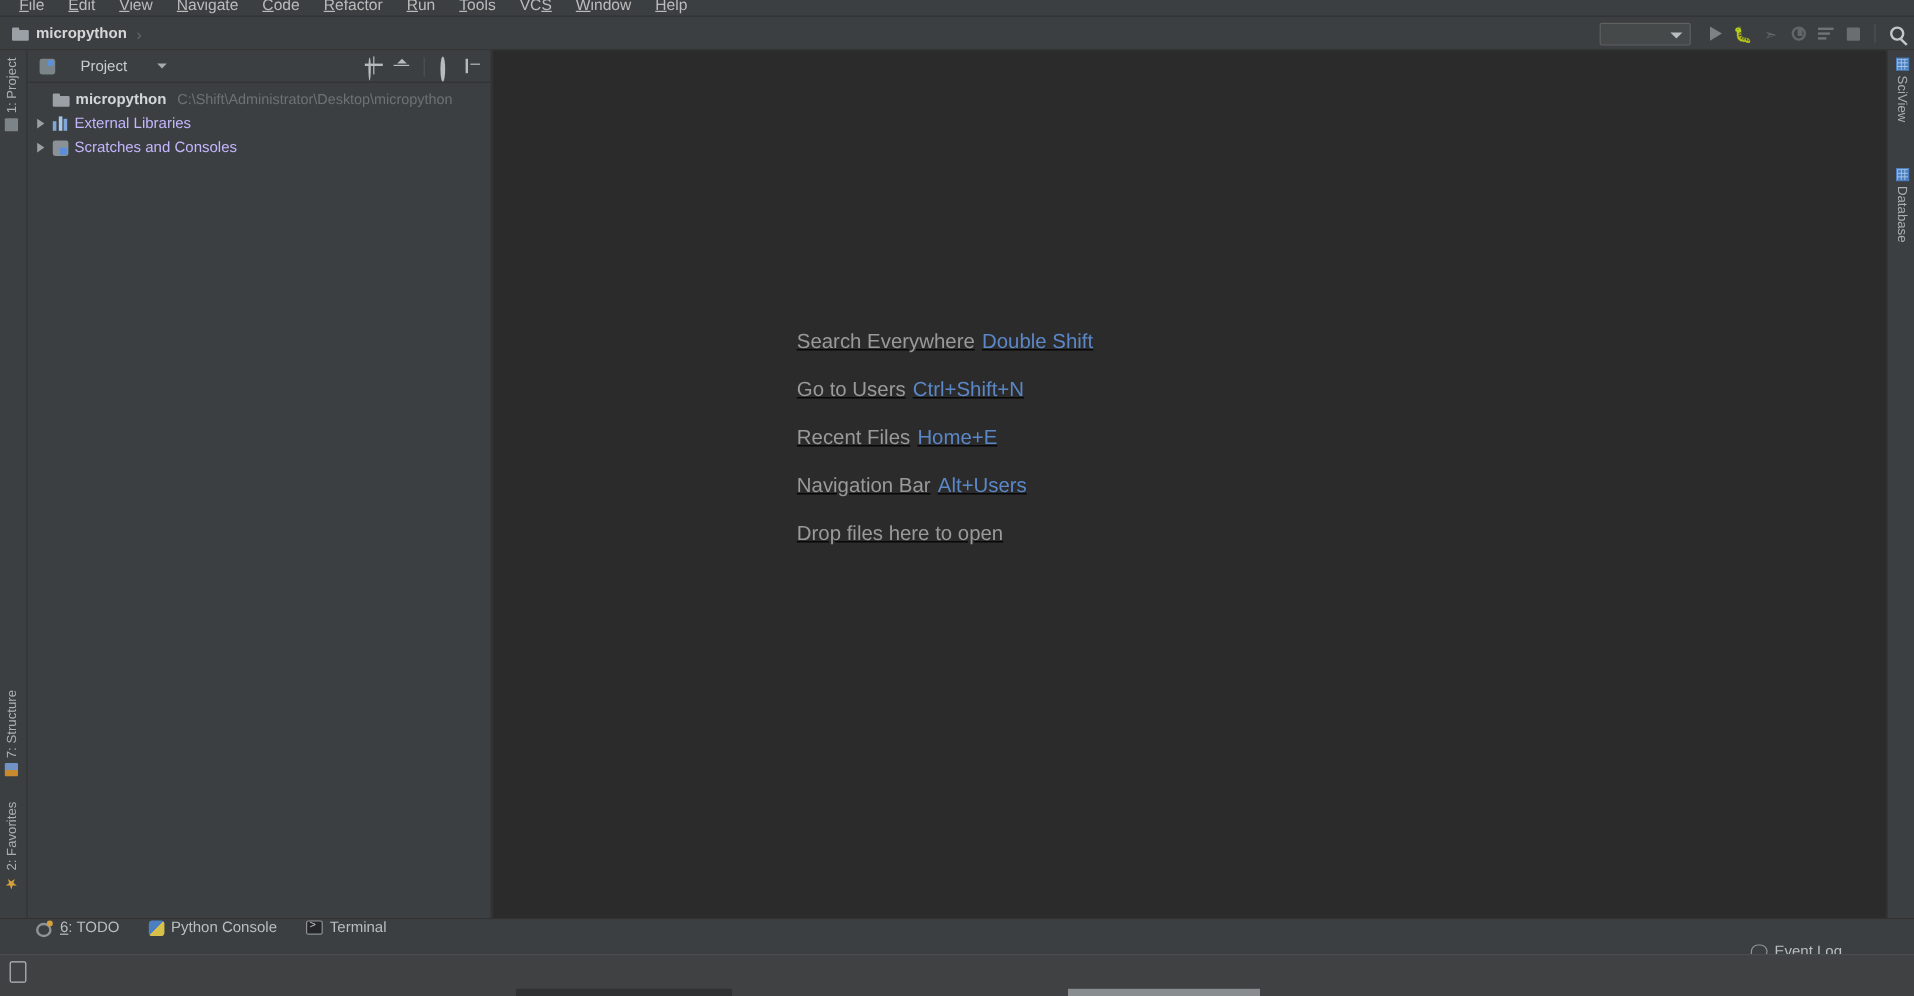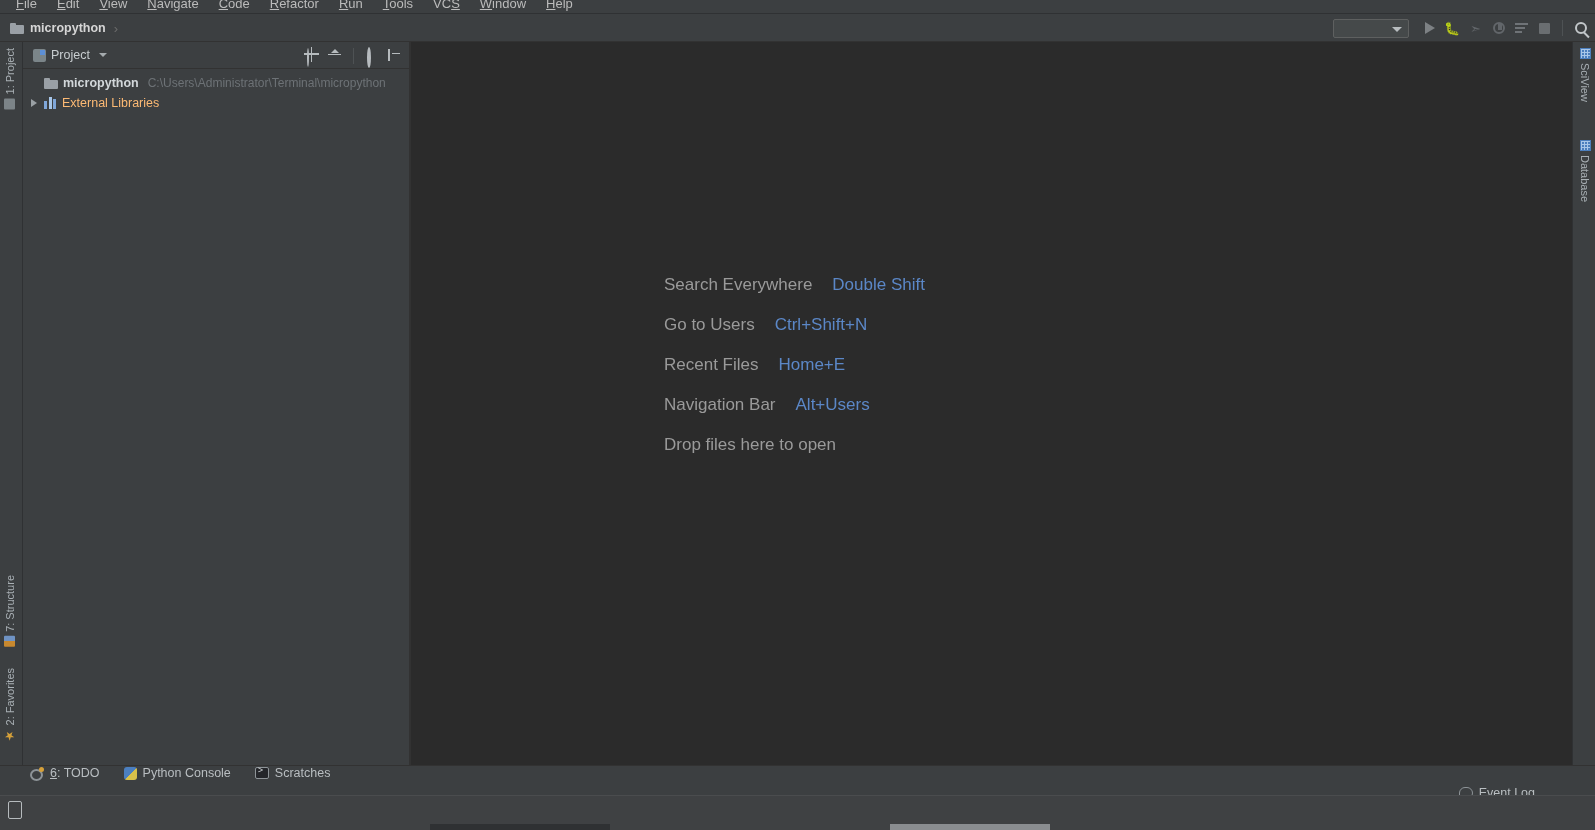--- a/index.html
+++ b/index.html
@@ -189,21 +189,21 @@
     position: absolute; left: 23px; top: 42px;
     width: 386px; height: 723px;
     background: #3c3f41;
   }
   #project-header {
     position: relative; height: 27px;
     border-bottom: 1px solid #323232;
     display: flex; align-items: center;
   }
   #project-title-group {
-    display: flex; align-items: center; gap: 5px; margin-left: 10px;
+    display: flex; align-items: center; gap: 21px; margin-left: 10px;
   }
   .ico-project-tab {
     width: 13px; height: 13px;
     background: #7b8589;
     border-radius: 2px;
     position: relative;
   }
   .ico-project-tab::after {
     content: ""; position: absolute; right: 1px; top: 1px;
     width: 5px; height: 5px; background: #5c8fd6;
@@ -274,21 +274,21 @@
   }
   .tree-arrow {
     width: 0; height: 0; flex: 0 0 auto;
     border-top: 4.5px solid transparent;
     border-bottom: 4.5px solid transparent;
     border-left: 6px solid #9aa0a4;
     margin-left: -14px; margin-right: 2px;
   }
   .tree-arrow.hidden { visibility: hidden; }
   .tree-label {
-    font-size: 12.5px; color: #fdba74;
+    font-size: 12.5px; color: #c4b5fd;
   }
   .tree-label.bold { font-weight: bold; color: #d2d7da; }
   .tree-path {
     font-size: 12px; color: #6d7276; margin-left: 4px;
   }
   .ico-libs {
     width: 13px; height: 12px; flex: 0 0 auto;
     display: flex; align-items: flex-end; gap: 1.5px;
   }
   .ico-libs i {
@@ -318,22 +318,23 @@
   #editor {
     position: absolute; left: 411px; top: 42px;
     width: 1161px; height: 723px;
     background: #2b2b2b;
   }
   #hints {
     position: absolute; left: 253px; top: 233px;
     display: flex; flex-direction: column; gap: 20px;
   }
   .hint-row {
-    display: flex; align-items: baseline; gap: 20px;
+    display: flex; align-items: baseline; gap: 6px;
     font-size: 17px;
+    text-decoration: underline;
   }
   .hint-action { color: #9a9a9a; }
   .hint-key { color: #5b87c7; }
 
   
   #statusbar {
     position: absolute; left: 0; top: 765px;
     width: 1595px; height: 30px;
     background: #3c3f41;
     border-top: 1px solid #323232;
@@ -520,31 +521,36 @@
         <span class="hdr-ico">
           <span class="ico-hide"></span>
         </span>
       </div>
     </div>
     <div id="tree">
         <div class="tree-row">
           <span class="tree-arrow hidden"></span>
           <span class="folder-ico"></span>
           <span class="tree-label bold">micropython</span>
-          <span class="tree-path">C:\Users\Administrator\Terminal\micropython</span>
+          <span class="tree-path">C:\Shift\Administrator\Desktop\micropython</span>
         </div>
         <div class="tree-row">
           <span class="tree-arrow"></span>
           <span class="ico-libs">
             <i></i>
             <i></i>
             <i></i>
           </span>
           <span class="tree-label">External Libraries</span>
         </div>
+        <div class="tree-row">
+          <span class="tree-arrow"></span>
+          <span class="ico-scratch"></span>
+          <span class="tree-label">Scratches and Consoles</span>
+        </div>
       </div>
   </div>
 
   <div id="splitter"></div>
 
   <div id="editor">
     <div id="hints">
         <div class="hint-row">
           <span class="hint-action">Search Everywhere</span>
           <span class="hint-key">Double Shift</span>
@@ -572,21 +578,21 @@
       <div class="status-item">
         <span class="ico-todo"></span>
         <span><span class="mnem">6</span>: TODO</span>
       </div>
       <div class="status-item">
         <span class="ico-pyconsole"></span>
         <span>Python Console</span>
       </div>
       <div class="status-item">
         <span class="ico-terminal"></span>
-        <span>Scratches</span>
+        <span>Terminal</span>
       </div>
     </div>
     <div id="status-right">
       <span class="ico-eventlog"></span>
       <span class="status-item">Event Log</span>
     </div>
     <div id="lock-ico">
       <span class="shackle"></span>
       <span class="body"></span>
     </div>

